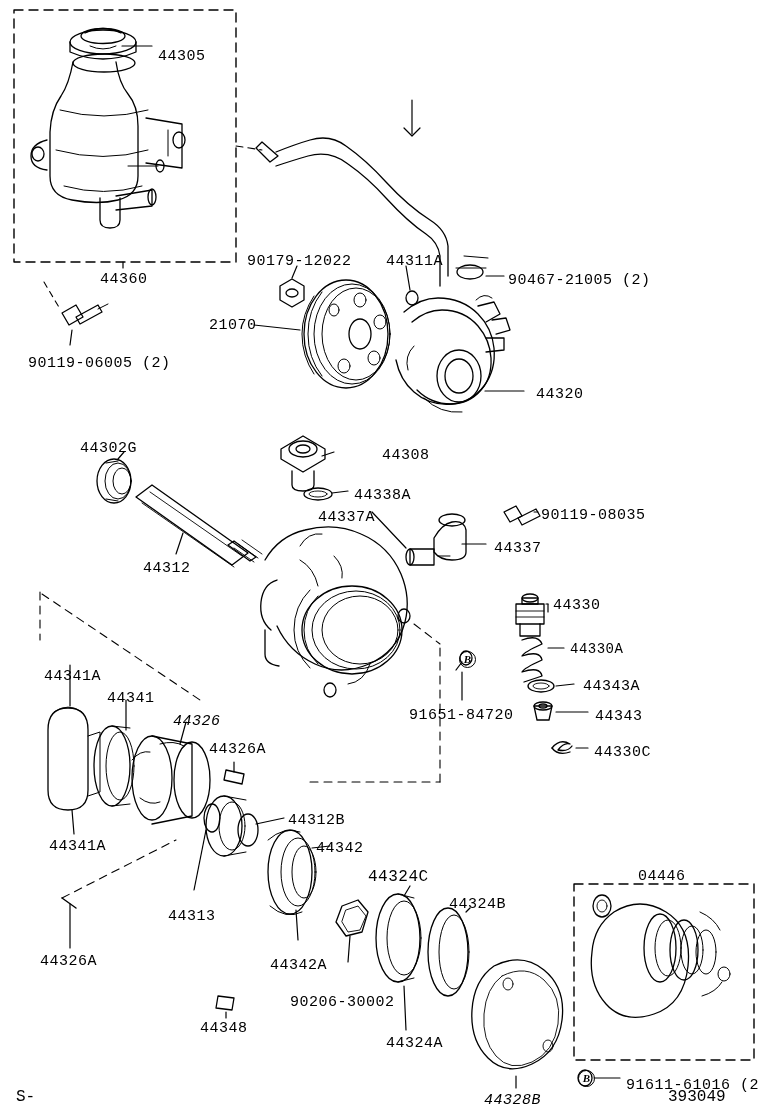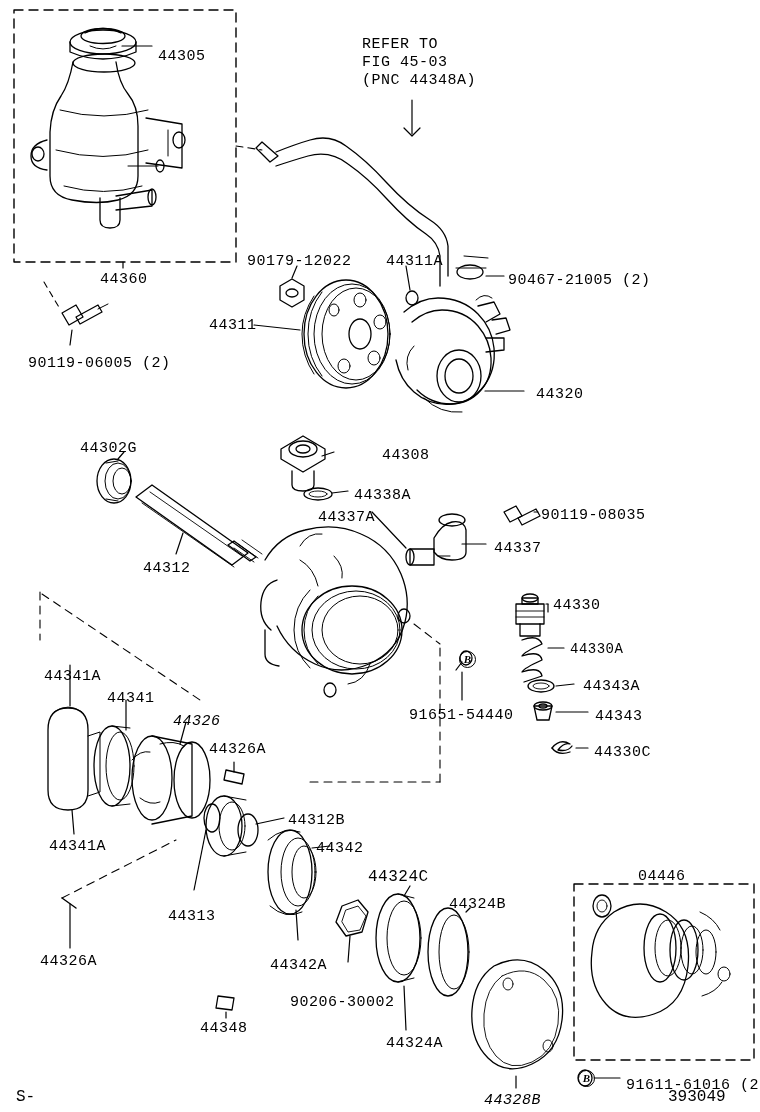--- a/index.html
+++ b/index.html
@@ -322,46 +322,43 @@
 
       <ellipse cx="585" cy="1078" rx="7" ry="8"></ellipse>
       <path d="M594 1078 L620 1078" stroke-width="1.2"></path>
 
     </g>
   </svg>
 
   <div class="bcirc" style="left:459px; top:651px;">B</div>
   <div class="bcirc" style="left:578px; top:1070px;">B</div>
 
-  <div class="lbl multi" style="left:362px; top:36px; font-size:15px;">REFER TO
-FIG 45-03
-(PNC 44348A)</div>
 
   <div id="labels">
       <div class="lbl" style="left: 158px; top: 48px; font-size: 15px;">44305</div>
       <div class="lbl" style="left: 100px; top: 271px; font-size: 15px;">44360</div>
       <div class="lbl" style="left: 28px; top: 355px; font-size: 15px;">90119-06005 (2)</div>
       <div class="lbl" style="left: 247px; top: 253px; font-size: 15px;">90179-12022</div>
       <div class="lbl" style="left: 386px; top: 253px; font-size: 15px;">44311A</div>
-      <div class="lbl" style="left: 209px; top: 317px; font-size: 15px;">44311</div>
+      <div class="lbl" style="left: 209px; top: 317px; font-size: 15px;">21070</div>
       <div class="lbl" style="left: 508px; top: 272px; font-size: 15px;">90467-21005 (2)</div>
       <div class="lbl" style="left: 536px; top: 386px; font-size: 15px;">44320</div>
       <div class="lbl" style="left: 80px; top: 440px; font-size: 15px;">44302G</div>
       <div class="lbl" style="left: 338px; top: 447px; font-size: 15px; margin-left: 44px;">44308</div>
       <div class="lbl" style="left: 354px; top: 487px; font-size: 15px;">44338A</div>
       <div class="lbl" style="left: 318px; top: 509px; font-size: 15px;">44337A</div>
       <div class="lbl" style="left: 541px; top: 507px; font-size: 15px;">90119-08035</div>
       <div class="lbl" style="left: 494px; top: 540px; font-size: 15px;">44337</div>
       <div class="lbl" style="left: 143px; top: 560px; font-size: 15px;">44312</div>
       <div class="lbl" style="left: 553px; top: 597px; font-size: 15px;">44330</div>
       <div class="lbl" style="left: 570px; top: 641px; font-size: 14px;">44330A</div>
       <div class="lbl" style="left: 583px; top: 678px; font-size: 15px;">44343A</div>
       <div class="lbl" style="left: 595px; top: 708px; font-size: 15px;">44343</div>
       <div class="lbl" style="left: 594px; top: 744px; font-size: 15px;">44330C</div>
-      <div class="lbl" style="left: 409px; top: 707px; font-size: 15px;">91651-54440</div>
+      <div class="lbl" style="left: 409px; top: 707px; font-size: 15px;">91651-84720</div>
       <div class="lbl" style="left: 44px; top: 668px; font-size: 15px;">44341A</div>
       <div class="lbl" style="left: 107px; top: 690px; font-size: 15px;">44341</div>
       <div class="lbl" style="left: 173px; top: 713px; font-size: 15px; font-style: italic;">44326</div>
       <div class="lbl" style="left: 209px; top: 741px; font-size: 15px;">44326A</div>
       <div class="lbl" style="left: 49px; top: 838px; font-size: 15px;">44341A</div>
       <div class="lbl" style="left: 288px; top: 812px; font-size: 15px;">44312B</div>
       <div class="lbl" style="left: 316px; top: 840px; font-size: 15px;">44342</div>
       <div class="lbl" style="left: 368px; top: 868px; font-size: 16px;">44324C</div>
       <div class="lbl" style="left: 449px; top: 896px; font-size: 15px;">44324B</div>
       <div class="lbl" style="left: 638px; top: 868px; font-size: 15px;">04446</div>

